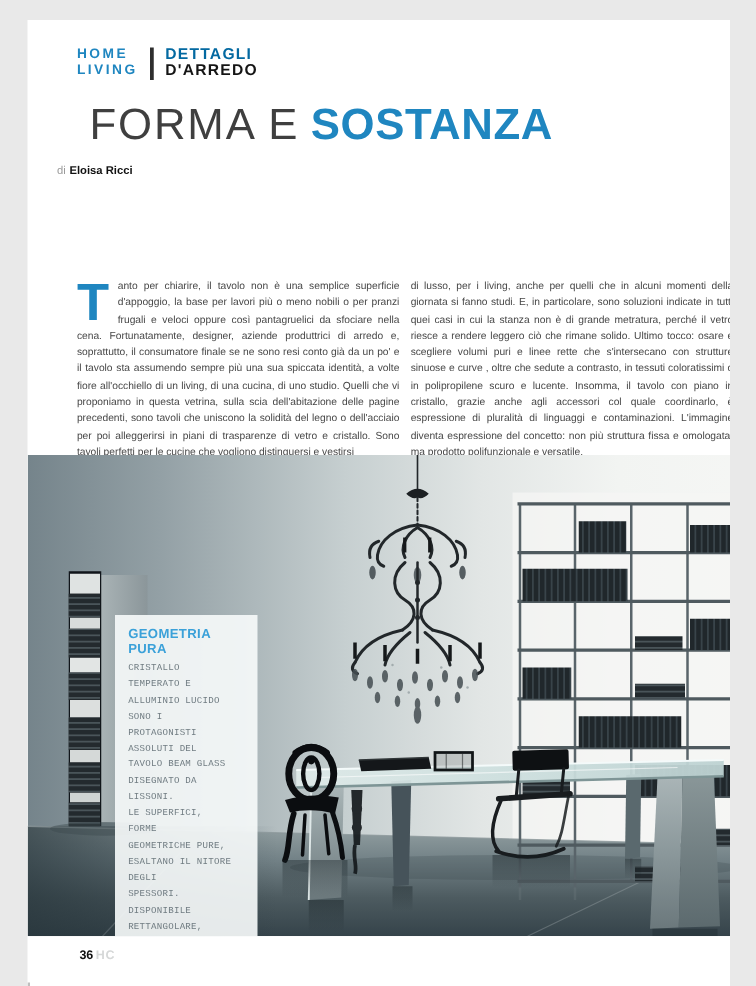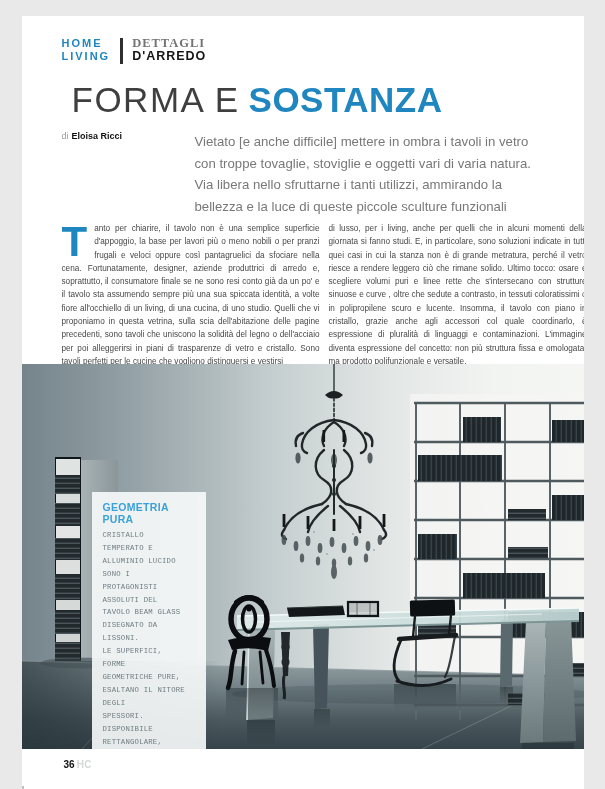--- a/index.html
+++ b/index.html
@@ -7,28 +7,28 @@
   body { font-family: "Liberation Sans", sans-serif; }
   .page {
     position: relative; width: 562px; height: 789px;
     background: #ffffff; margin: 16px auto; overflow: hidden;
   }
   
   .masthead { position:absolute; left:40px; top:21px; display:flex; align-items:flex-start; }
   .brand { color: var(--accent,#1f86c0); font-weight:800; font-size:11px; line-height:13px; letter-spacing:2px; }
   .mast-divider { width:3px; height:26px; background:#2e2e2e; margin:1px 9px 0 10px; }
   .section { font-weight:700; font-size:12.5px; line-height:13px; letter-spacing:1px; }
-  .section .l1 { color:#737373; display:block;font-family:Liberation Serif, serif; }
+  .section .l1 { color:#0369a1; display:block; }
   .section .l2 { color:#151515; display:block; }
   
   .headline { position:absolute; left:50px; top:66px; font-size:35px; line-height:36px; white-space:nowrap; }
   .headline .light { font-weight:300; color:#3f3f3f; letter-spacing:1.5px; margin-right:9px; }
   .headline .accent { font-weight:800; color:var(--accent,#1f86c0); letter-spacing:0.5px; }
   
-  .byline { position:absolute; left:40px; top:115px; font-size:9px; color:#9a9a9a; }
+  .byline { position:absolute; left:24px; top:115px; font-size:9px; color:#9a9a9a; }
   .byline b { color:#111; font-weight:800; margin-left:3px; }
   
   .intro {
     position:absolute; left:173px; top:115px; width:400px;
     font-size:13.2px; line-height:21.5px; color:#787878; white-space:pre-line;
   }
   
   .bodycols { position:absolute; left:40px; top:206px; width:526px; display:flex; gap:9px; }
   .col { width:258px; font-size:8.2px; line-height:13.3px; color:#474747; text-align:justify; }
   .dropcap {
@@ -69,24 +69,20 @@
   </div>
 
   <h1 class="headline">
     <span class="light">FORMA E</span><span class="accent">SOSTANZA</span>
   </h1>
 
   <div class="byline">
     <span>di</span><b>Eloisa Ricci</b>
   </div>
 
-  <p class="intro">Vietato [e anche difficile] mettere in ombra i tavoli in vetro
-con troppe tovaglie, stoviglie e oggetti vari di varia natura.
-Via libera nello sfruttarne i tanti utilizzi, ammirando la
-bellezza e la luce di queste piccole sculture funzionali</p>
 
   <div class="bodycols">
     <div class="col">
       <span class="dropcap">T</span><span>anto per chiarire, il tavolo non è una semplice superficie d'appoggio, la base per lavori più o meno nobili o per pranzi frugali e veloci oppure così pantagruelici da sfociare nella cena. Fortunatamente, designer, aziende produttrici di arredo e, soprattutto, il consumatore finale se ne sono resi conto già da un po' e il tavolo sta assumendo sempre più una sua spiccata identità, a volte fiore all'occhiello di un living, di una cucina, di uno studio. Quelli che vi proponiamo in questa vetrina, sulla scia dell'abitazione delle pagine precedenti, sono tavoli che uniscono la solidità del legno o dell'acciaio per poi alleggerirsi in piani di trasparenze di vetro e cristallo. Sono tavoli perfetti per le cucine che vogliono distinguersi e vestirsi</span>
     </div>
     <div class="col">
       <span>di lusso, per i living, anche per quelli che in alcuni momenti della giornata si fanno studi. E, in particolare, sono soluzioni indicate in tutti quei casi in cui la stanza non è di grande metratura, perché il vetro riesce a rendere leggero ciò che rimane solido. Ultimo tocco: osare e scegliere volumi puri e linee rette che s'intersecano con strutture sinuose e curve , oltre che sedute a contrasto, in tessuti coloratissimi o in polipropilene scuro e lucente. Insomma, il tavolo con piano in cristallo, grazie anche agli accessori col quale coordinarlo, è espressione di pluralità di linguaggi e contaminazioni. L'immagine diventa espressione del concetto: non più struttura fissa e omologata, ma prodotto polifunzionale e versatile.</span>
     </div>
   </div>
 

